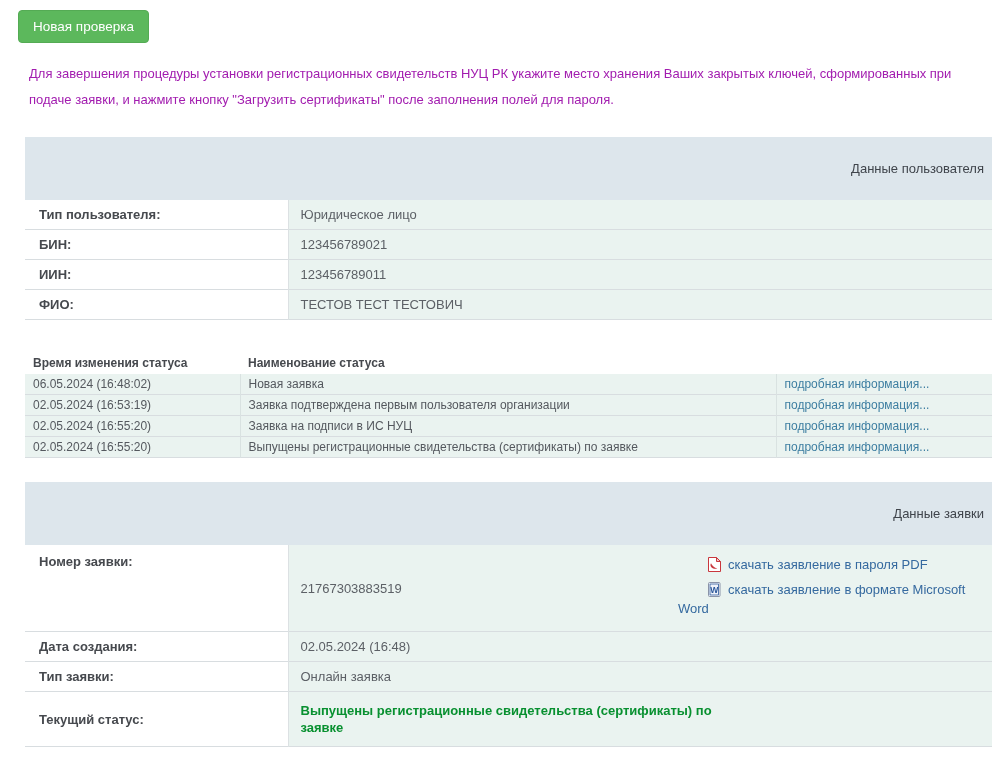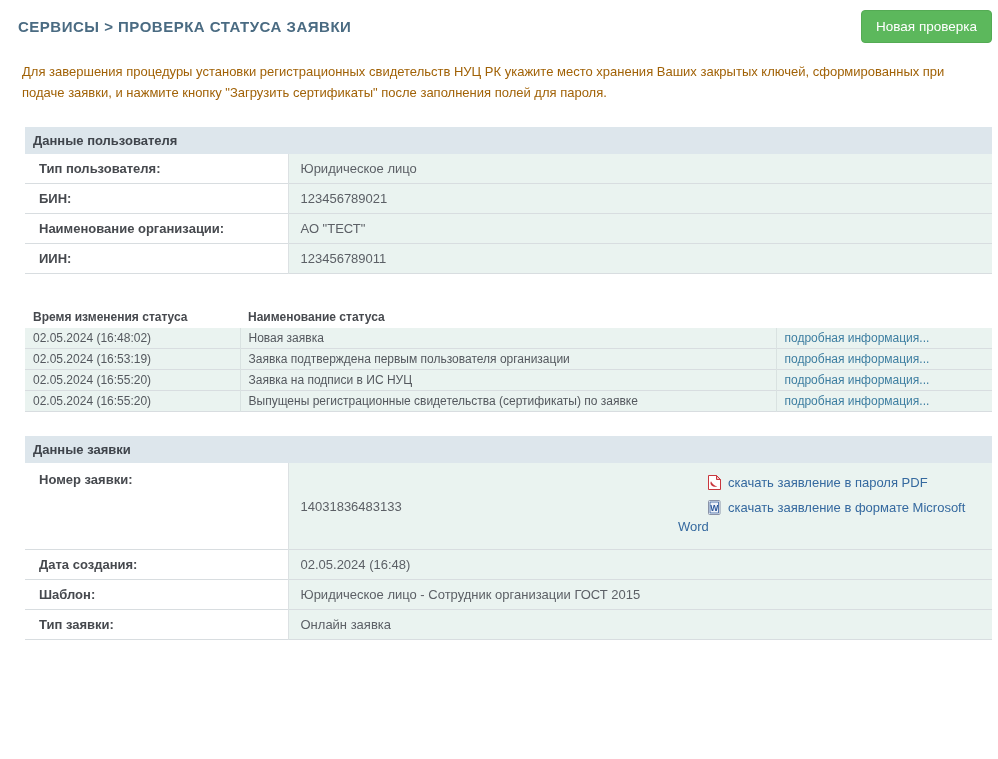--- a/index.html
+++ b/index.html
@@ -27,28 +27,28 @@
   .page-title{
     font-size:15px;font-weight:bold;letter-spacing:.5px;
     color:var(--title-color,#4a6b82);margin:8px 0 0;text-transform:uppercase;
   }
   .btn-green{
     background:var(--green-button,#5cb85c);color:#fff;border:1px solid #54ab54;
     border-radius:4px;padding:8px 14px;font-size:13.5px;cursor:pointer;
     font-family:inherit;
   }
 
-  .intro{margin:0 4px 24px;line-height:21px;color:#a16207;max-width:968px;}
+  .intro{margin:0 11px 24px;line-height:26px;color:#a21caf;max-width:968px;}
 
   
   .tbl-wrap{margin-left:7px;}
   table.tbl{width:100%;border-collapse:collapse;border-bottom:1px solid var(--border-color,#d8dde0);}
   th.band{
     background:var(--band-bg,#dde6ec);color:#3f444b;
-    font-size:13px;font-weight:bold;text-align:left;padding:6px 8px;
+    font-size:13px;font-weight:normal;text-align:right;padding:24px 8px;
   }
   .tbl th,.tbl td{vertical-align:middle;}
   .tbl tbody tr{border-top:1px solid var(--border-color,#d8dde0);}
   .tbl tbody tr:first-child{border-top:none;margin-left:26px;}
 
   
   .kv th.lbl{
     width:263px;background:#fff;text-align:left;color:#46494e;
     font-weight:bold;padding:7px 12px 7px 14px;
   }
@@ -88,21 +88,20 @@
     font-weight:bold;line-height:17px;
   }
   .top-label{vertical-align:top !important;padding-top:9px !important;}
 </style>
 </head>
 <body>
 
 <div class="page">
 
   <div class="header">
-    <h1 class="page-title">СЕРВИСЫ &gt; ПРОВЕРКА СТАТУСА ЗАЯВКИ</h1>
     <button class="btn-green">Новая проверка</button>
   </div>
 
   <p class="intro">Для завершения процедуры установки регистрационных свидетельств НУЦ РК укажите место хранения Ваших закрытых ключей, сформированных при подаче заявки, и нажмите кнопку "Загрузить сертификаты" после заполнения полей для пароля.</p>
 
   <div class="tbl-wrap">
 
     <table class="tbl kv tbl1">
       <thead>
         <tr>
@@ -114,46 +113,46 @@
           <tr>
             <th class="lbl">Тип пользователя:</th>
             <td class="val">Юридическое лицо</td>
           </tr>
 
           <tr>
             <th class="lbl">БИН:</th>
             <td class="val">123456789021</td>
           </tr>
 
-          <tr>
-            <th class="lbl">Наименование организации:</th>
-            <td class="val">АО "ТЕСТ"</td>
-          </tr>
 
           <tr>
             <th class="lbl">ИИН:</th>
             <td class="val">123456789011</td>
           </tr>
 
+          <tr>
+            <th class="lbl">ФИО:</th>
+            <td class="val">ТЕСТОВ ТЕСТ ТЕСТОВИЧ</td>
+          </tr>
 
       </tbody>
     </table>
 
     <table class="tbl tbl2">
       <thead>
         <tr class="cols">
           <th class="c1">Время изменения статуса</th>
           <th class="c2">Наименование статуса</th>
           <th class="c3"></th>
         </tr>
       </thead>
       <tbody>
 
           <tr>
-            <td>02.05.2024 (16:48:02)</td>
+            <td>06.05.2024 (16:48:02)</td>
             <td>Новая заявка</td>
             <td><a class="details-link">подробная информация...</a></td>
           </tr>
 
           <tr>
             <td>02.05.2024 (16:53:19)</td>
             <td>Заявка подтверждена первым пользователя организации</td>
             <td><a class="details-link">подробная информация...</a></td>
           </tr>
 
@@ -176,46 +175,48 @@
       <thead>
         <tr>
           <th class="band" colspan="2">Данные заявки</th>
         </tr>
       </thead>
       <tbody>
         <tr>
           <th class="lbl top-label">Номер заявки:</th>
           <td class="val">
             <div class="num-row">
-              <span class="num-value">14031836483133</span>
+              <span class="num-value">21767303883519</span>
               <div class="dl-links">
                 <a class="dl-link"><span class="file-icon"><svg width="18" height="17" viewBox="0 0 18 17">
                         <path d="M3.5 1.5h8l4 4v10h-12z" fill="#fff" stroke="#c9373d" stroke-width="1"></path>
                         <path d="M11.5 1.5l4 4h-4z" fill="#f3c3c5" stroke="#c9373d" stroke-width="1"></path>
                         <path d="M6 7.2c1.2 2.6 3.2 4.6 6.3 5.4-2.6.7-5.3-.1-6.6-2.4-.4-1-.3-2.1.3-3z" fill="#c9373d"></path>
                       </svg></span><span>скачать заявление в пароля PDF</span></a>
                 <a class="dl-link"><span class="file-icon"><svg width="18" height="17" viewBox="0 0 18 17">
                         <rect x="3.5" y="1.5" width="11.5" height="14" fill="#fff" stroke="#8a93a8" rx="1"></rect>
                         <rect x="5" y="3" width="8.5" height="11" fill="#eef2fa" stroke="#2b579a" stroke-width=".8"></rect>
                         <text x="9.2" y="11.5" text-anchor="middle" font-family="Liberation Sans, sans-serif" font-size="8.5" font-weight="bold" fill="#2b579a">W</text>
                       </svg></span><span>скачать заявление в формате Microsoft Word</span></a>
               </div>
             </div>
           </td>
         </tr>
         <tr>
           <th class="lbl">Дата создания:</th>
           <td class="val">02.05.2024 (16:48)</td>
         </tr>
         <tr>
-          <th class="lbl">Шаблон:</th>
-          <td class="val">Юридическое лицо - Сотрудник организации ГОСТ 2015</td>
-        </tr>
-        <tr>
           <th class="lbl">Тип заявки:</th>
           <td class="val">Онлайн заявка</td>
         </tr>
+        <tr>
+          <th class="lbl">Текущий статус:</th>
+          <td class="val status-cell">
+            <span class="status-text">Выпущены регистрационные свидетельства (сертификаты) по заявке</span>
+          </td>
+        </tr>
       </tbody>
     </table>
 
   </div>
 
 </div>
 
 </body></html>

